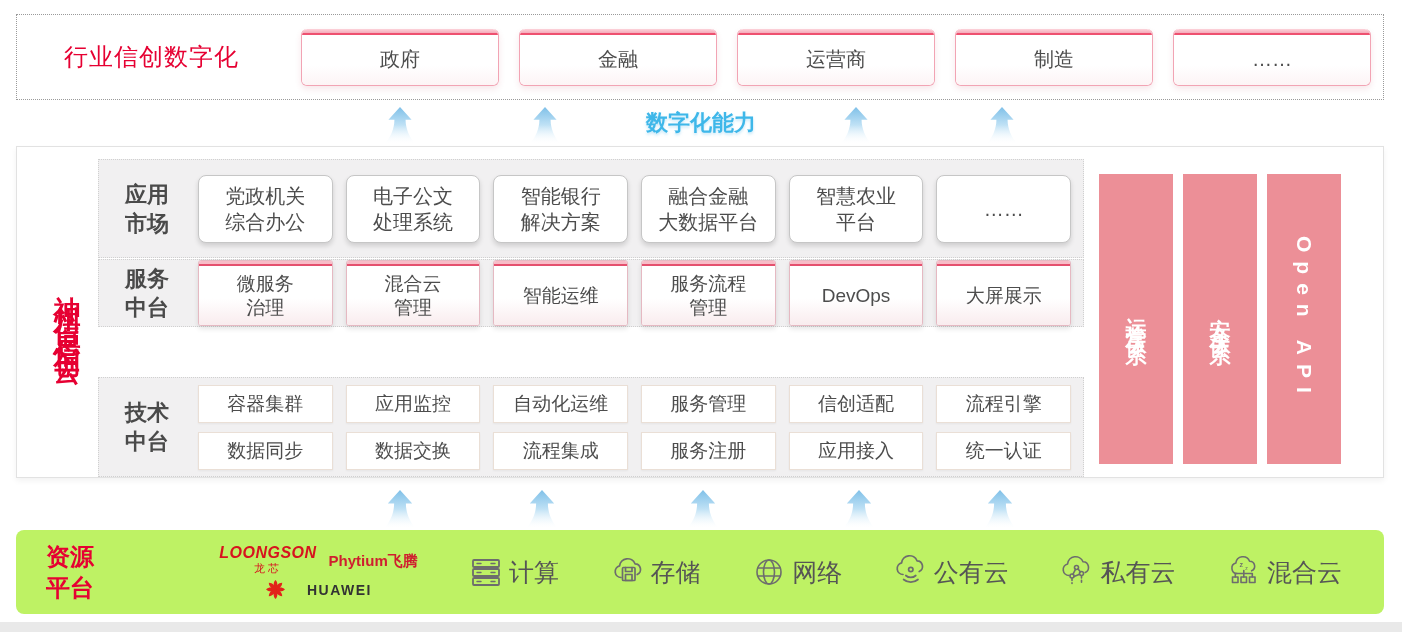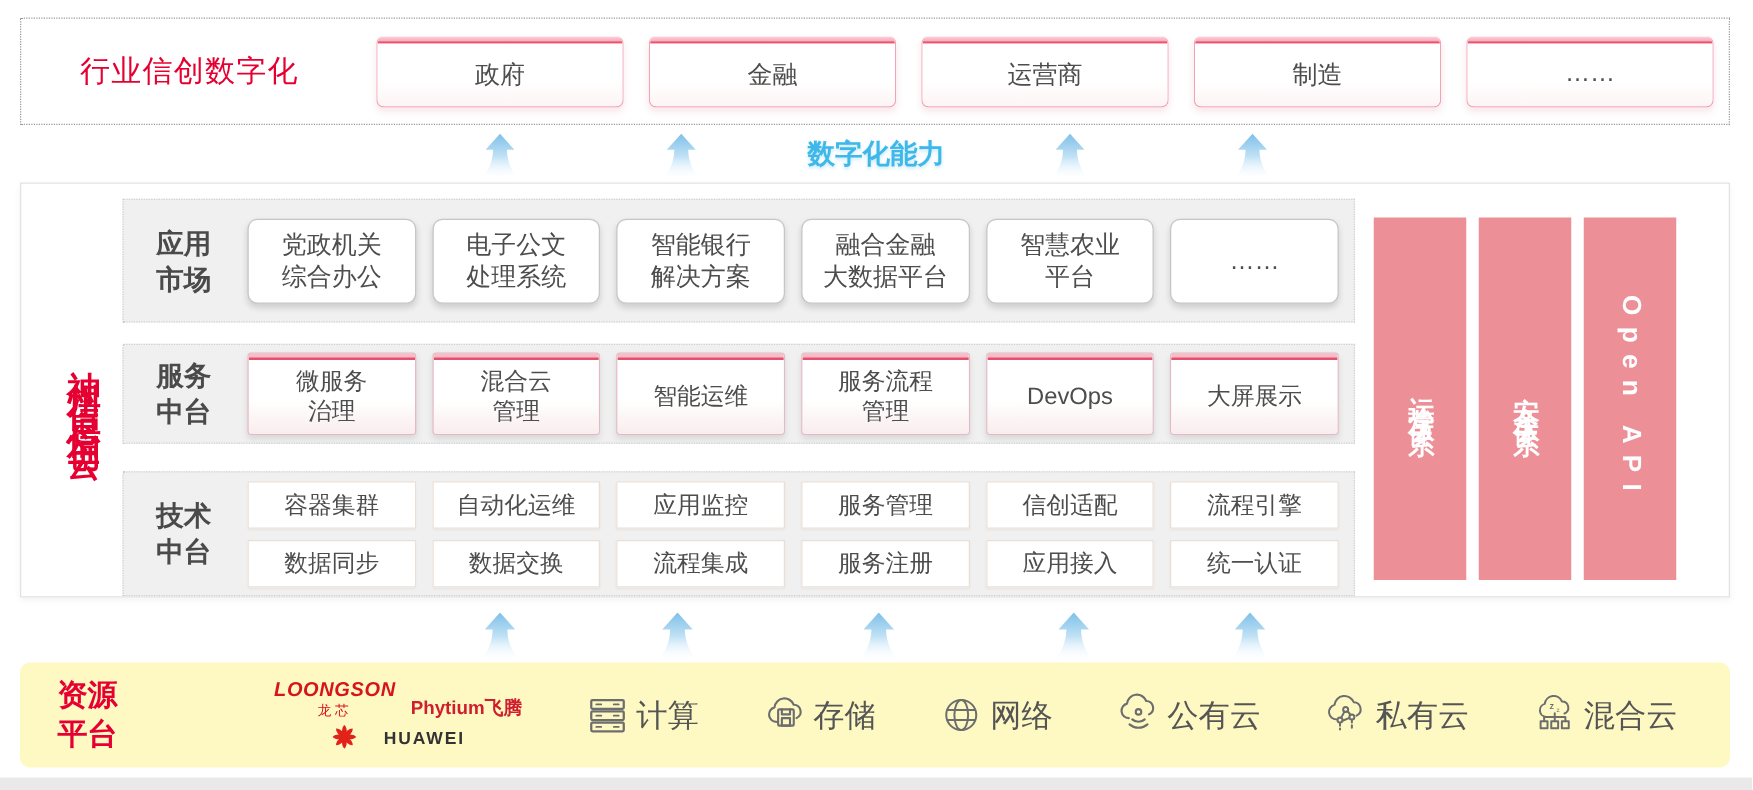--- a/index.html
+++ b/index.html
@@ -36,21 +36,21 @@
   
   .main { position:absolute; left:16px; top:146px; width:1368px; height:332px;
     background:#fff; border:1px solid #e2e2e2; box-shadow:0 3px 6px rgba(0,0,0,.05); }
   .main-title { position:absolute; left:20px; top:0; width:60px; height:100%;
     display:flex; align-items:center; justify-content:center;
     writing-mode:vertical-rl; text-orientation:upright;
     font-size:27px; font-weight:bold; color:#e60032; letter-spacing:11px; }
   .row { position:absolute; left:81px; width:986px; background:#f1f0f1;
     border:1px dotted #d0d0d0; display:flex; align-items:center; }
   .row1 { top:12px;  height:99px; }
-  .row2 { top:128px; height:80px;justify-content:flex-end; }
+  .row2 { top:112px; height:68px;justify-content:flex-end; }
   .row3 { top:219px; height:100px;margin-top:11px; }
   .row-label { width:70px; margin-left:13px; font-size:22px; font-weight:bold; color:#4a4a4a;
     line-height:29px; text-align:center; white-space:pre-line; }
   .row-boxes { flex:1; display:grid; grid-template-columns:repeat(6,1fr); gap:13px; margin:0 12px 0 16px; }
   .app-box { height:68px; background:#fff; border:1px solid #c6c6c6; border-radius:8px;
     display:flex; align-items:center; justify-content:center; text-align:center;
     font-size:20px; line-height:26px; color:#4d4d4d; white-space:pre-line;
     box-shadow:0 3px 5px rgba(0,0,0,.14); }
   .svc-box { height:66px; background:#fff; border:1px solid #e5b9c2; border-radius:3px;
     display:flex; flex-direction:column; overflow:hidden; box-shadow:0 3px 5px rgba(0,0,0,.10); }
@@ -61,25 +61,25 @@
   .row3 .row-boxes { grid-template-rows:repeat(2,38px); gap:9px 13px; }
   .tech-box { background:#fff; border:1px solid #eadfd6; display:flex; align-items:center;
     justify-content:center; font-size:19px; color:#4d4d4d; box-shadow:0 1px 2px rgba(0,0,0,.05); }
   .pillar { position:absolute; top:27px; width:74px; height:290px; background:#ec8f97;
     display:flex; align-items:center; justify-content:center;
     writing-mode:vertical-rl; color:#fff; font-size:21px; font-weight:bold; letter-spacing:9px; }
   .p1 { left:1082px; } .p2 { left:1166px; } .p3 { left:1250px; }
 
   
   .res { position:absolute; left:16px; top:530px; width:1368px; height:84px;
-    background:#fef9c3; border-radius:8px; display:flex; align-items:center; }
+    background:#bef264; border-radius:8px; display:flex; align-items:center; }
   .res-label { margin-left:30px; width:100px; font-size:24px; font-weight:bold; color:#e60032;
     line-height:31px; white-space:pre-line; }
   .vendors { margin-left:55px; width:235px; display:flex; flex-direction:column; align-items:center; gap:3px; }
-  .vendors-top { display:flex; align-items:flex-end; gap:12px; }
+  .vendors-top { display:flex; align-items:center; gap:12px; }
   .loongson { color:#d7141e; text-align:center; }
   .loongson-en { font-style:italic; font-weight:900; font-size:16px; letter-spacing:0.5px; }
   .loongson-cn { font-size:11px; font-weight:normal; letter-spacing:3px; margin-top:-1px; }
   .phytium { color:#cf1f2f; font-weight:bold; font-size:15px; margin-top:2px; }
   .huawei { display:flex; align-items:center; gap:21px; }
   .huawei-text { font-weight:bold; color:#333; font-size:14px; letter-spacing:1.5px; }
   .res-items { flex:1; display:flex; justify-content:space-between; margin:0 42px 0 32px;font-family:Liberation Mono, monospace; }
   .res-item { display:flex; align-items:center; gap:5px; }
   .res-item svg { display:block; }
   .res-item-label { font-size:25px; color:#555; }
@@ -195,22 +195,22 @@
             <div class="svc-body">大屏展示</div>
           </div>
       </div>
     </div>
 
     <div class="row row3">
       <div class="row-label">技术
 中台</div>
       <div class="row-boxes">
         <div class="tech-box">容器集群</div>
+        <div class="tech-box">应用监控</div>
         <div class="tech-box">自动化运维</div>
-        <div class="tech-box">应用监控</div>
         <div class="tech-box">服务管理</div>
         <div class="tech-box">信创适配</div>
         <div class="tech-box">流程引擎</div>
         <div class="tech-box">数据同步</div>
         <div class="tech-box">数据交换</div>
         <div class="tech-box">流程集成</div>
         <div class="tech-box">服务注册</div>
         <div class="tech-box">应用接入</div>
         <div class="tech-box">统一认证</div>
       </div>

